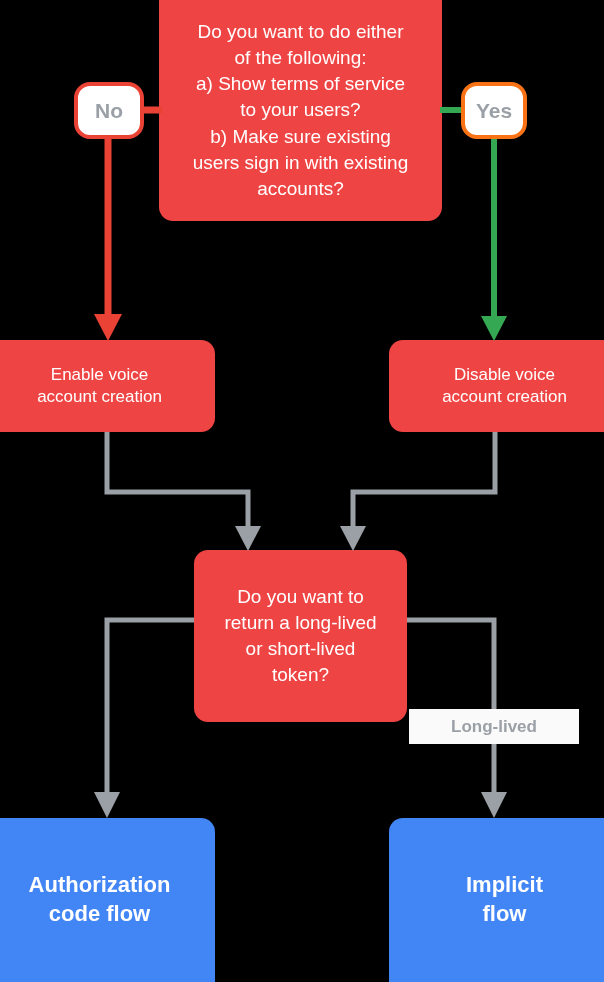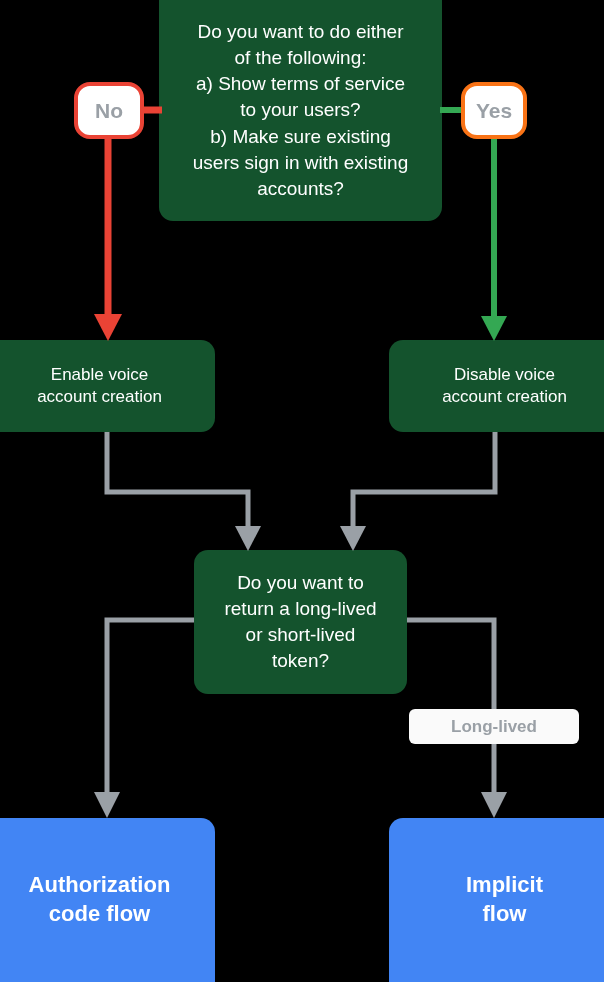--- a/index.html
+++ b/index.html
@@ -21,21 +21,21 @@
   .node {
     position: absolute;
     box-sizing: border-box;
     display: flex;
     align-items: center;
     justify-content: center;
     text-align: center;
     border-radius: 14px;
   }
   .node-gray {
-    background: #14532d;
+    background: #ef4444;
     color: #ffffff;
   }
   .node-blue {
     background: #4285f4;
     color: #ffffff;
     font-weight: bold;
   }
   .node-text {
     display: block;
     white-space: pre-line;
@@ -52,21 +52,21 @@
     font-size: 19px;
     padding: 0 10px;
   }
   #decision-one .node-text { line-height: 1.38; }
 
   
   #decision-two {
     left: 194px;
     top: 550px;
     width: 213px;
-    height: 144px;
+    height: 172px;
     font-size: 19px;
     padding: 0 0;
   }
   #decision-two .node-text { line-height: 1.38; }
 
   
   #enable-voice-box {
     left: -16px;
     top: 340px;
     width: 231px;
@@ -145,21 +145,20 @@
     left: 22px;
     top: 709px;
     width: 170px;
     height: 35px;
   }
   #label-long-lived {
     left: 409px;
     top: 709px;
     width: 170px;
     height: 35px;
-    border-radius: 6px;
   }
 
   
   #connectors {
     position: absolute;
     left: 0;
     top: 0;
     width: 604px;
     height: 982px;
     z-index: 2;

